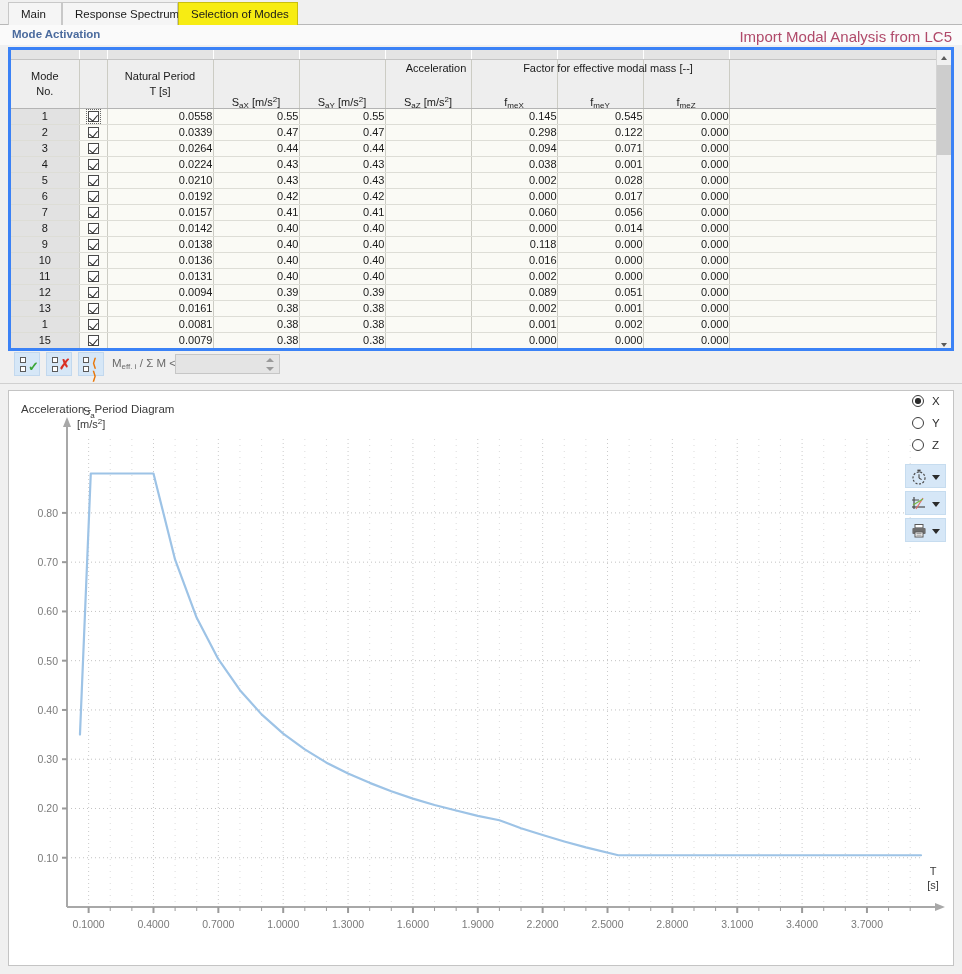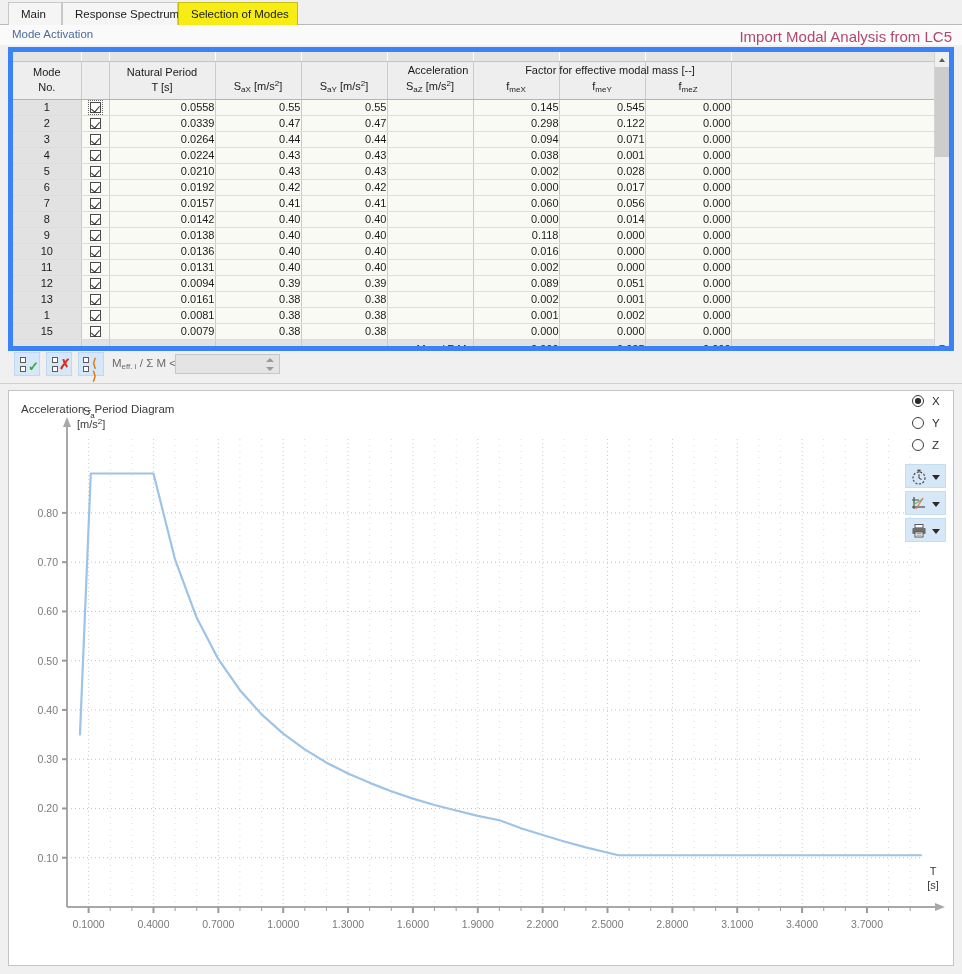--- a/index.html
+++ b/index.html
@@ -45,36 +45,36 @@
   }
 
   
   .panel-header {
     position: absolute; left: 0; top: 25px;
     width: 962px; height: 20px;
     background: #fafafa;
   }
   .panel-title {
     position: absolute; left: 12px; top: 3px;
-    font-size: 11.5px; font-weight: normal;
+    font-size: 11.5px; font-weight: bold;
     color: #4b6b9e;
   }
   .panel-link {
     position: absolute; right: 10px; top: 3px;
     font-size: 15px; font-weight: normal;
     color: #b04a6a;
     cursor: pointer;
   }
 
   
   .table-wrap {
     position: absolute; left: 8px; top: 47px;
     width: 946px; height: 304px;
     background: #ffffff;
-    border: 5px solid #3b82f6;
+    border: 3px solid #3b82f6;
     overflow: hidden;
   }
   table.grid {
     border-collapse: collapse;
     table-layout: fixed;
     width: 936px;
     font-size: 11px;
   }
   table.grid th, table.grid td {
     border-right: 1px solid #ccccc4;
@@ -92,21 +92,21 @@
   }
   tr.hdr th {
     background: #eeeeee;
     height: 38px;
     vertical-align: middle;
     text-align: center;
     font-weight: normal;
     color: #1a1a1a;
     border-bottom: 1px solid #b4b4b4;
   }
-  tr.hdr th.grouped { vertical-align: top; padding-top: 2px; }
+  tr.hdr th.grouped { vertical-align: top; padding-top: 20px; }
   .hdr-two { line-height: 15px; }
   .grouptitle {
     position: absolute;
     text-align: center;
     font-size: 11px;
     color: #1a1a1a;
     pointer-events: none;
     padding-left: 12px;
   }
   td.num {

